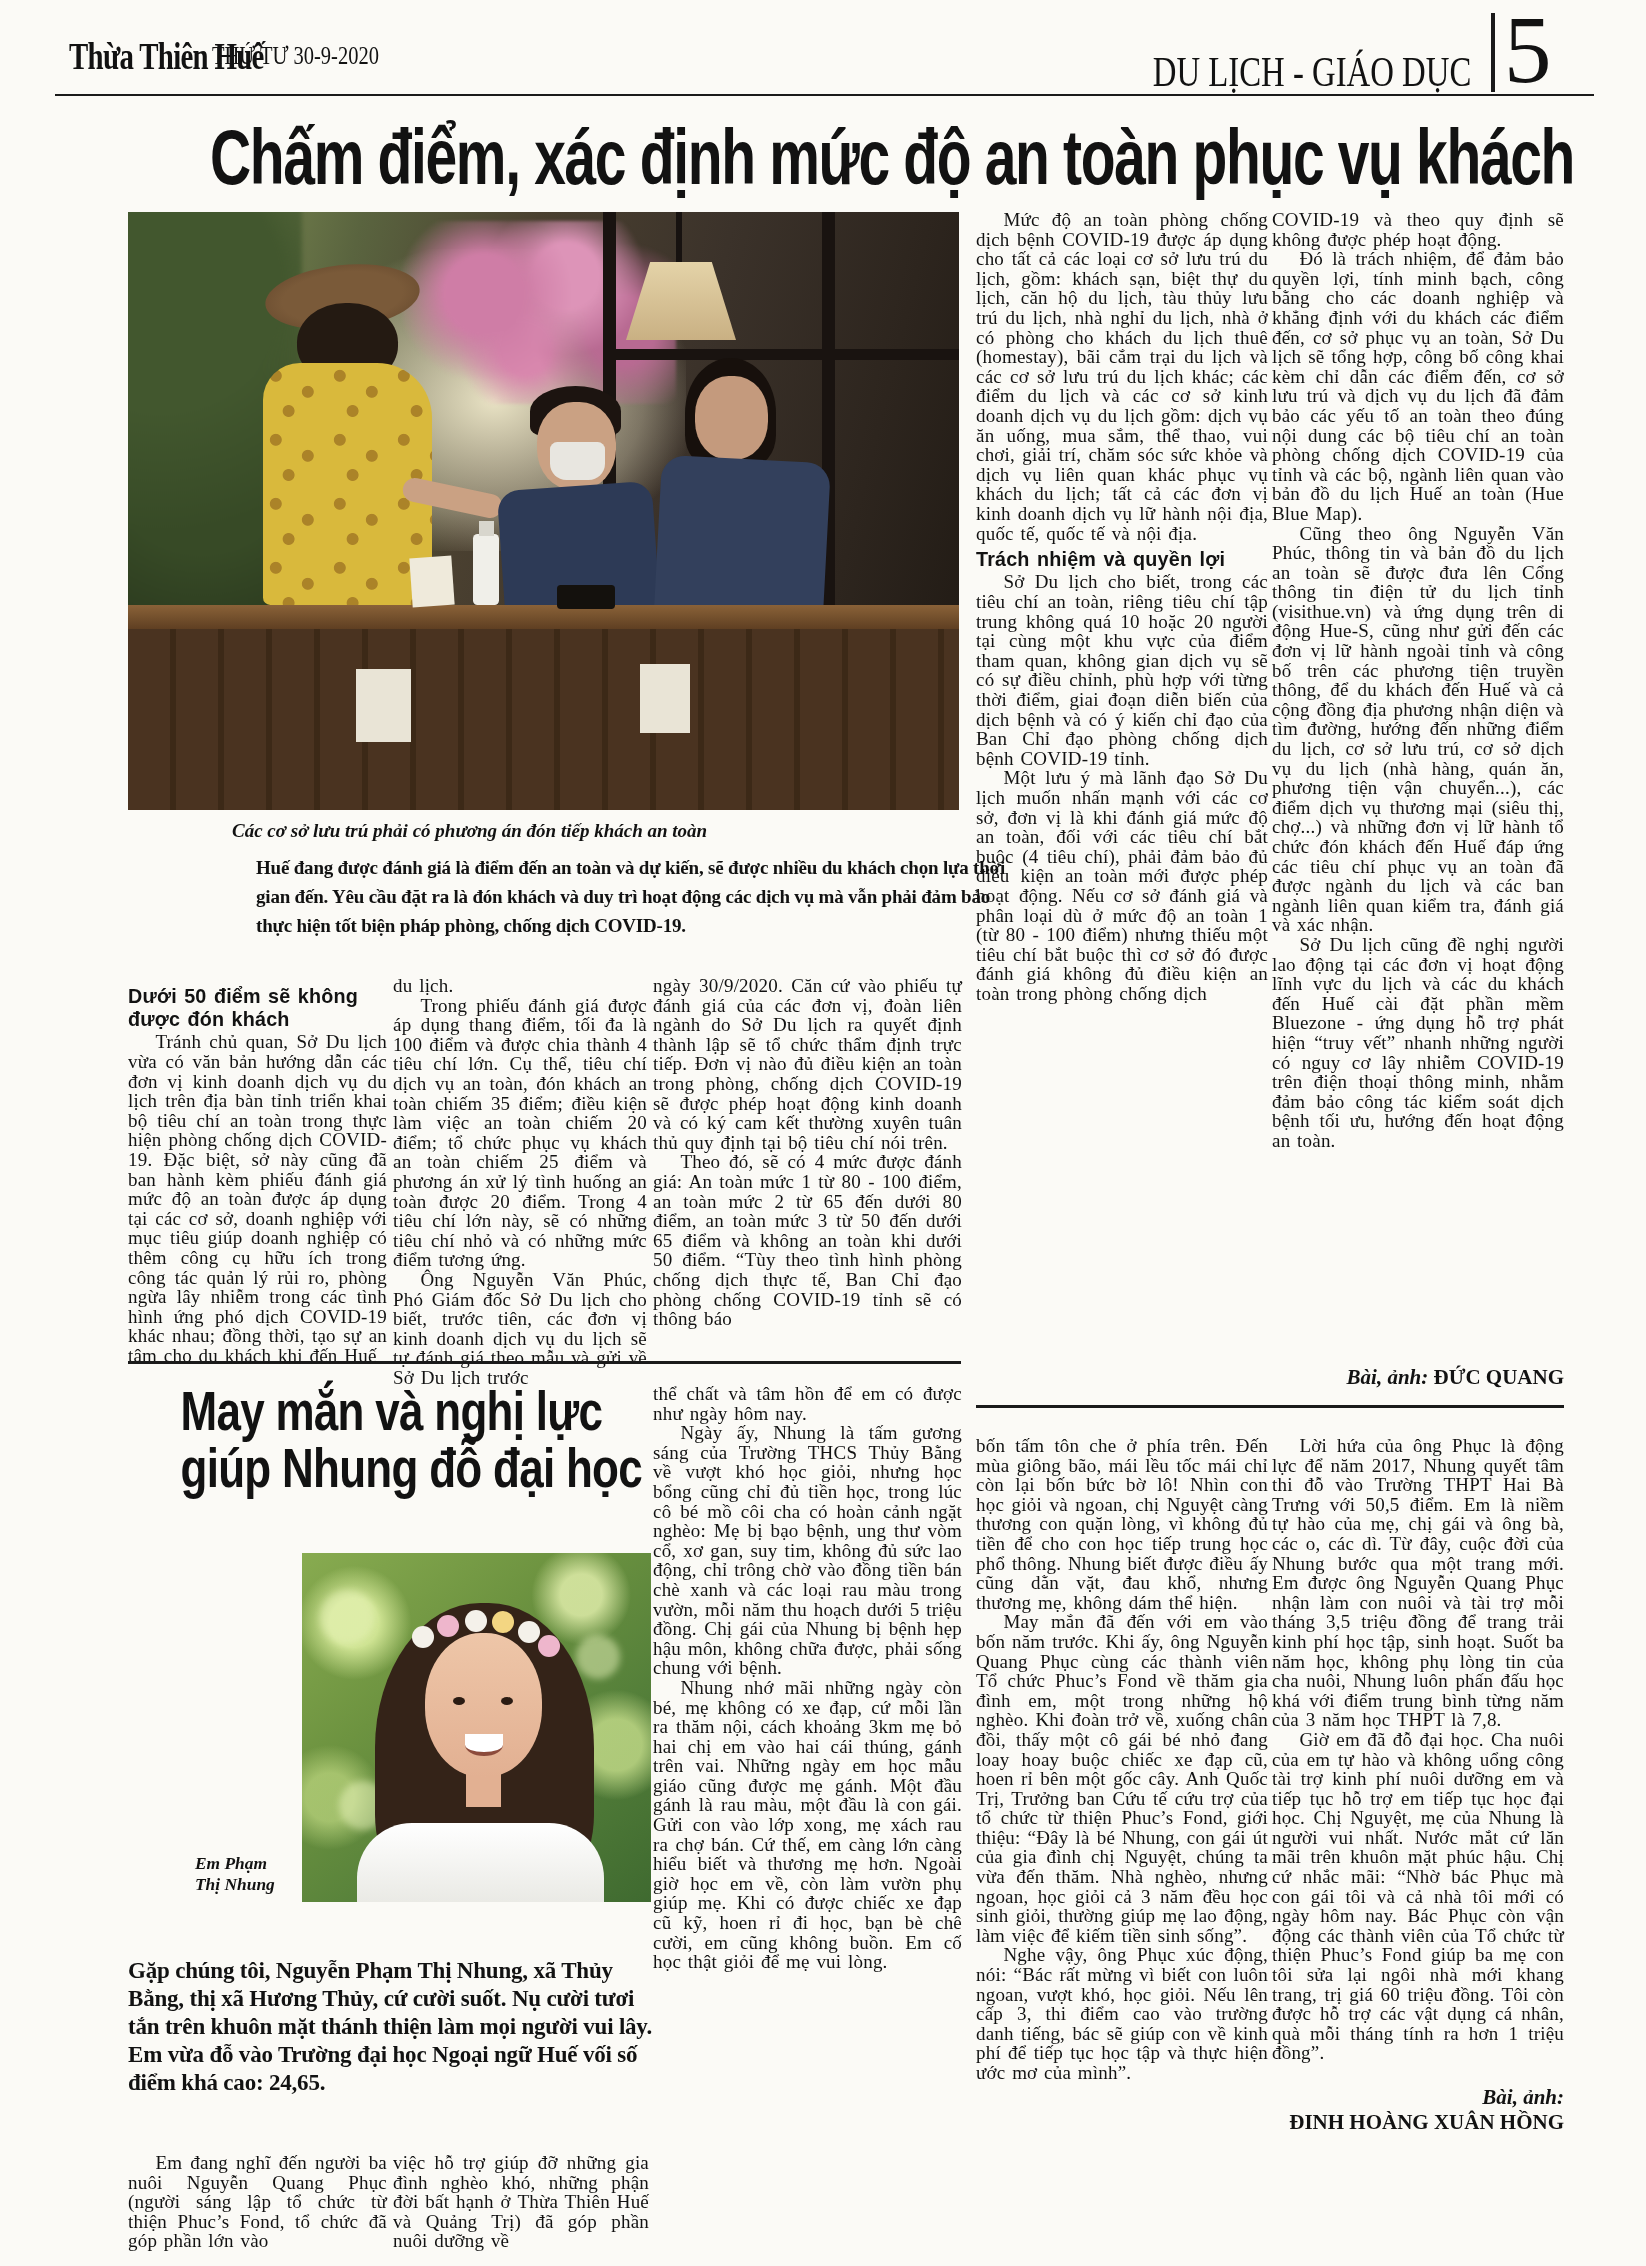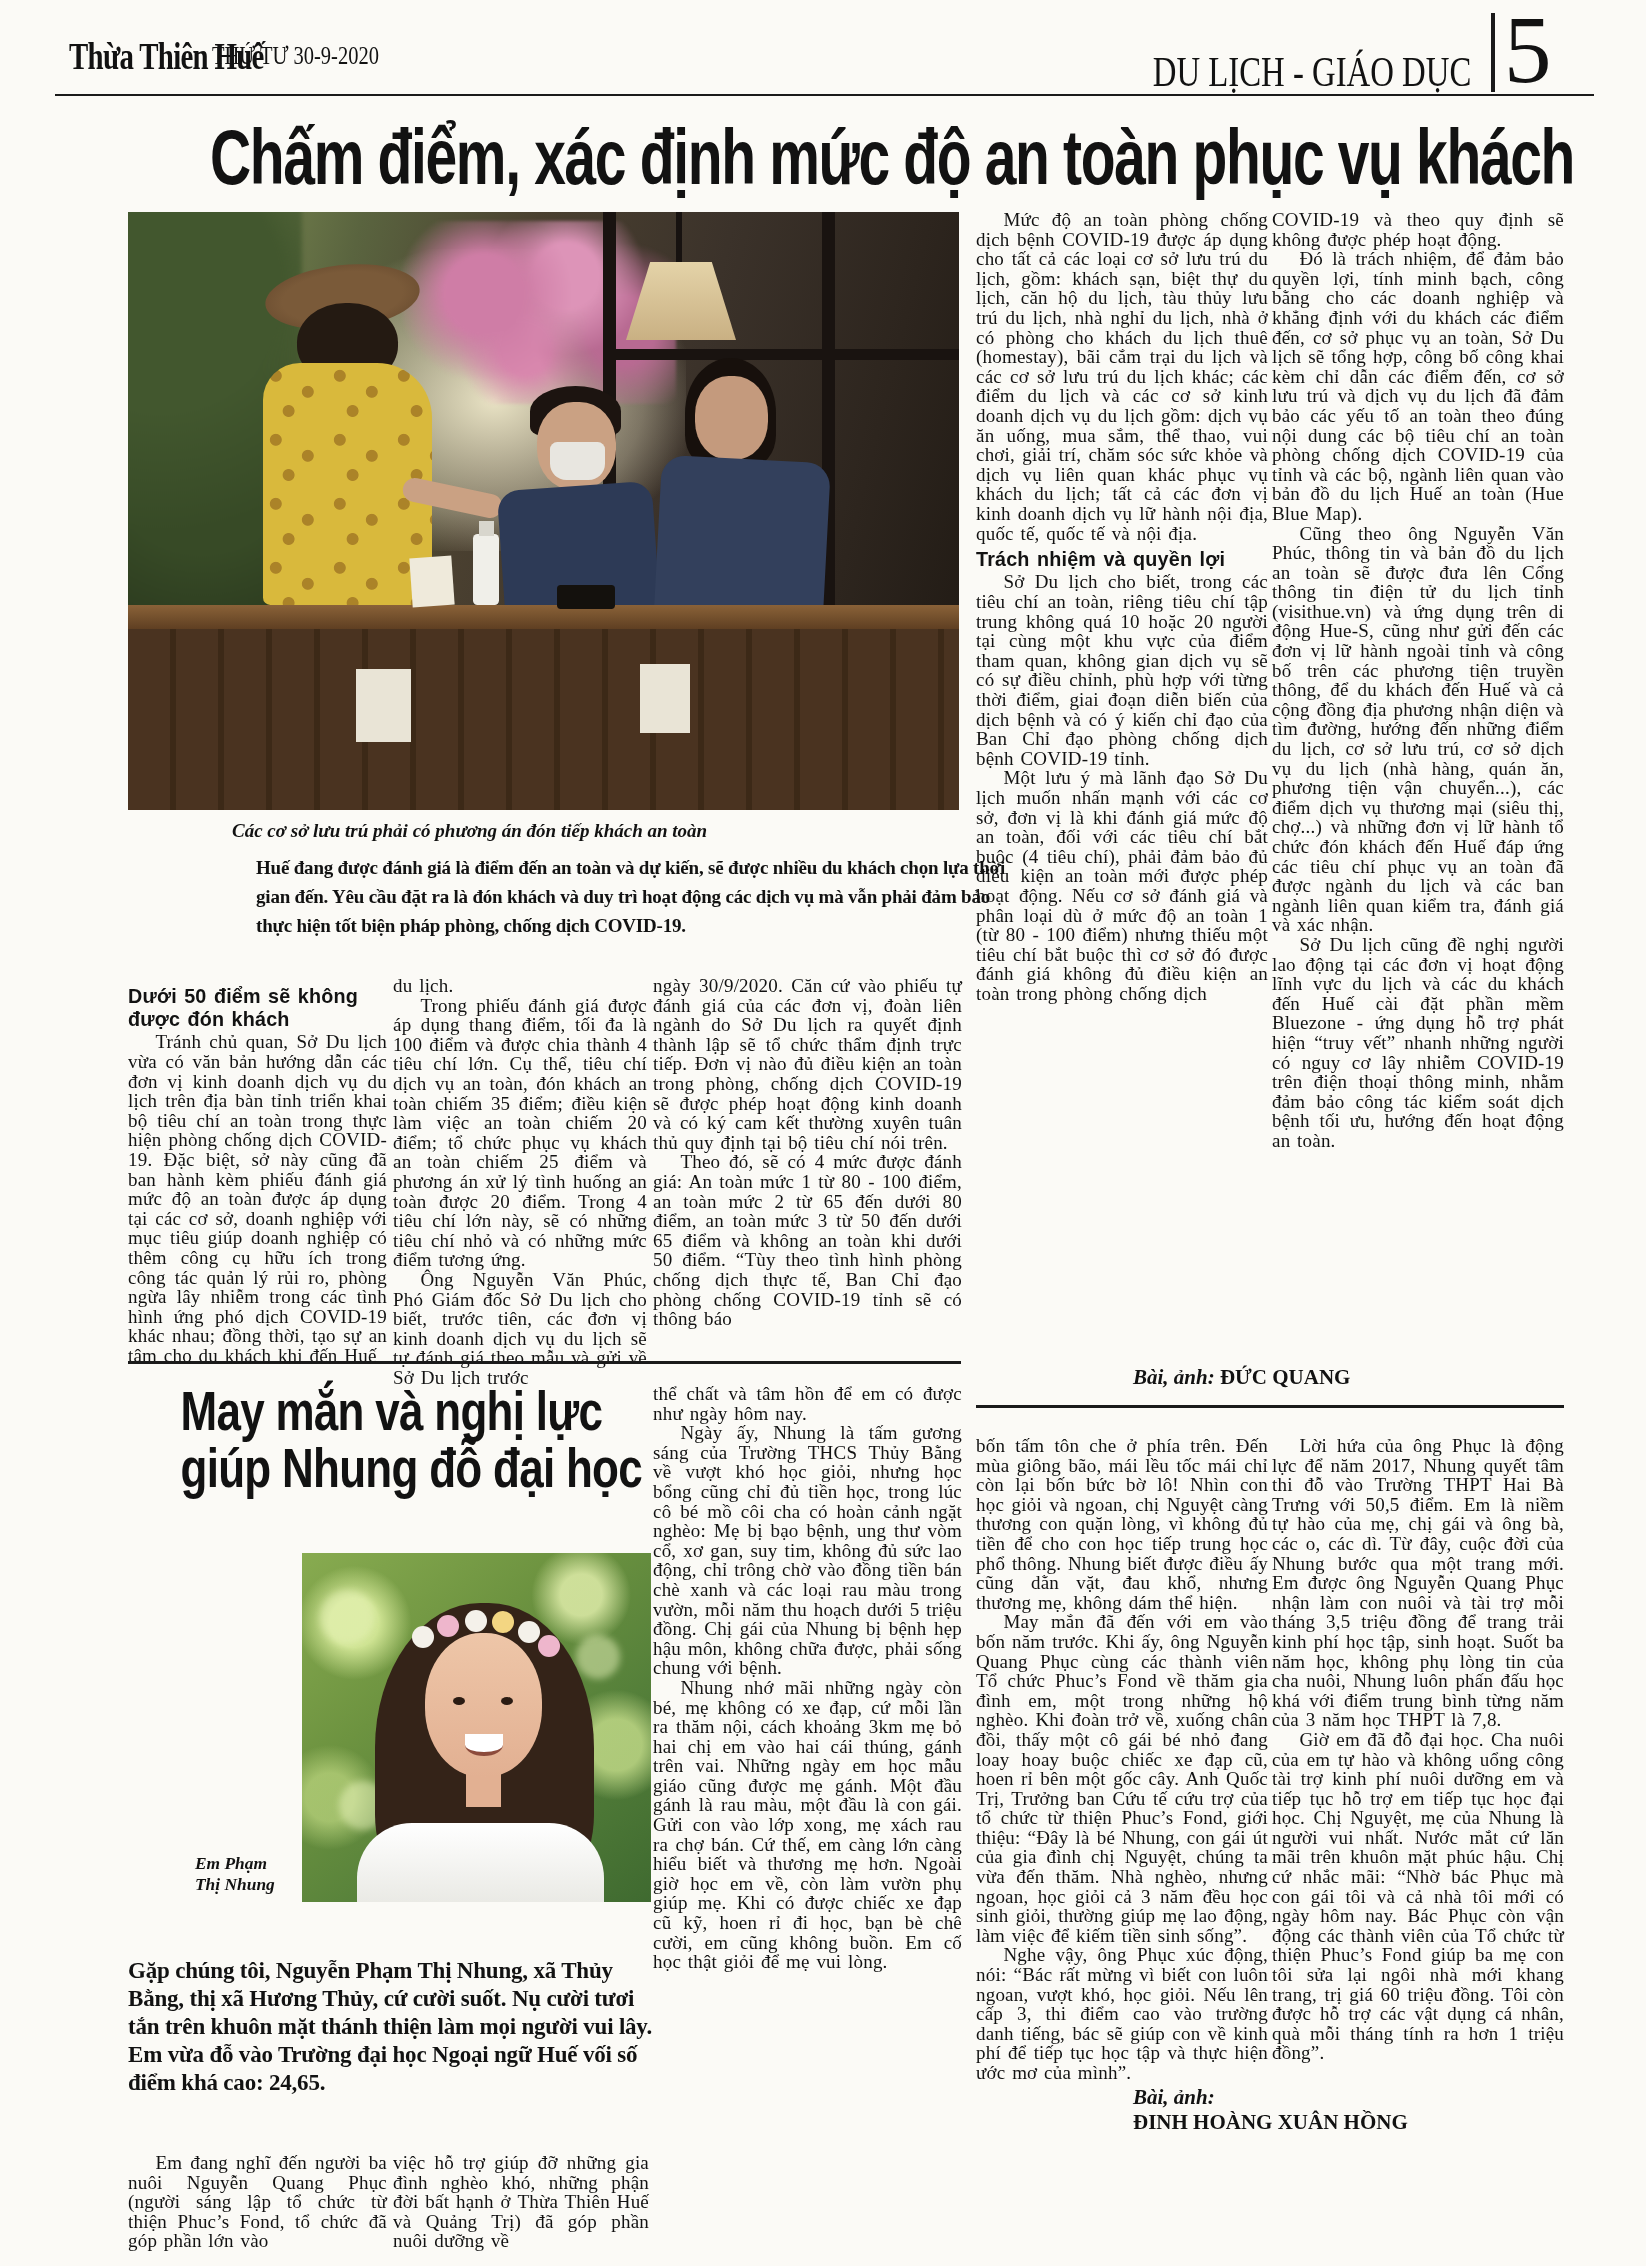--- a/index.html
+++ b/index.html
@@ -22,21 +22,21 @@
 
   
   .col{font-size:19px;line-height:19.6px;text-align:justify;letter-spacing:0.2px;word-spacing:1.8px;}
   .col p{margin:0;text-indent:27.4px;}
   .col p.cont{text-indent:0;}
   .col-subhead{font-family:"Liberation Sans",sans-serif;font-weight:bold;font-size:21px;line-height:23px;text-align:left;text-indent:0;margin:3.7px 0 2.7px 0;transform:scaleX(0.94);transform-origin:left center;}
 
   .caption{font-weight:bold;font-style:italic;font-size:19px;line-height:22px;}
   .lede{font-weight:bold;font-size:19px;line-height:29px;letter-spacing:-0.2px;text-align:left;margin-left:43px;}
   .intro2{font-weight:bold;font-size:23px;line-height:28px;letter-spacing:-0.2px;text-align:left;}
-  .byline{font-size:21px;line-height:25px;}
+  .byline{text-align:right;font-size:21px;line-height:25px;}
   .byline .lbl{font-style:italic;font-weight:bold;}
   .byline .author{font-weight:bold;}
 
   
   .photo1{overflow:hidden;background:
      linear-gradient(104deg,#8e9a62 0%,#75834e 12%,#5a643f 24%,#4a4030 42%,#3b322a 62%,#2d251e 82%,#1f1913 100%);}
   .p1-light{left:174px;top:37px;width:384px;height:302px;background:radial-gradient(ellipse at center,rgba(242,236,205,0.95) 0%,rgba(242,236,205,0.35) 55%,rgba(242,236,205,0) 75%);}
   .p1-flowers{left:274px;top:9.1px;width:274px;height:183px;background:
      radial-gradient(circle at 30% 40%,#cf7da6 0 18%,transparent 40%),
      radial-gradient(circle at 60% 30%,#dd94b8 0 16%,transparent 38%),

